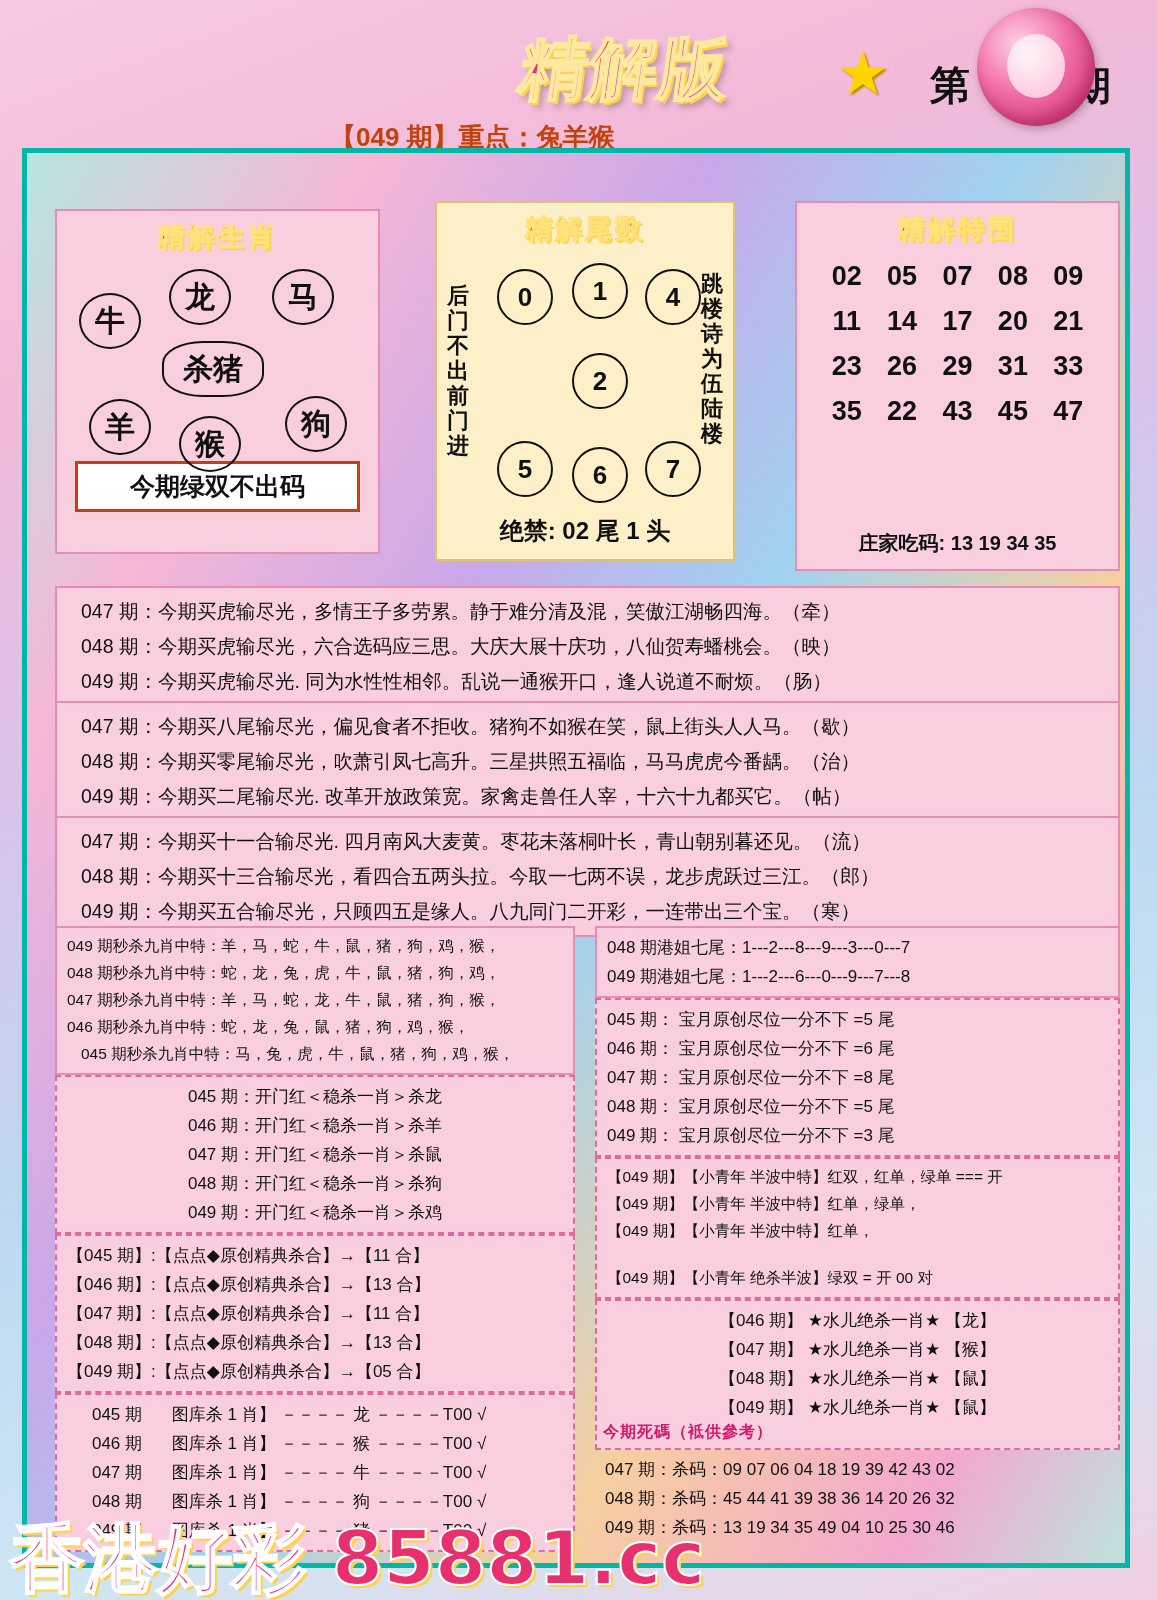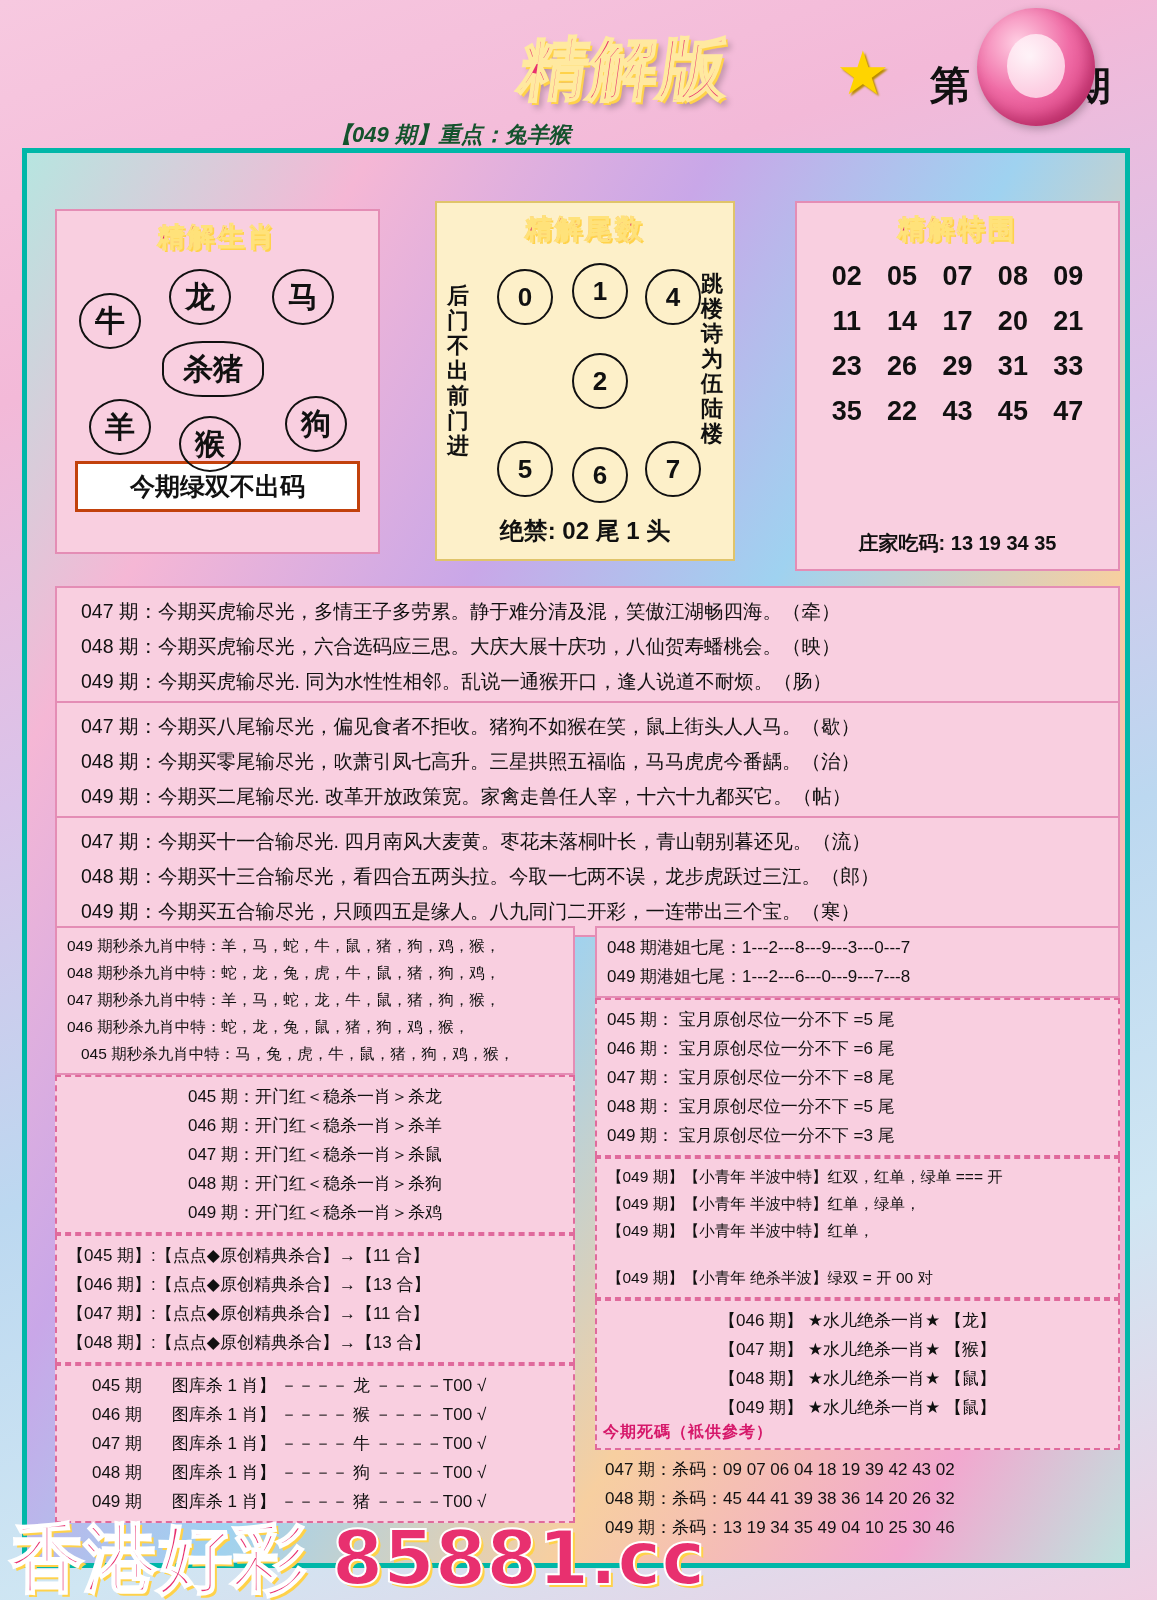--- a/index.html
+++ b/index.html
@@ -35,21 +35,21 @@
     position:absolute;right:62px;top:8px;width:118px;height:118px;border-radius:50%;
     background:radial-gradient(circle at 35% 30%, #ffd0e4 0%, #f06ca6 45%, #d22e73 100%);
     box-shadow:inset -6px -8px 14px rgba(120,0,50,.35), 2px 3px 8px rgba(0,0,0,.25);
   }
   .ball:after{
     content:"";position:absolute;left:30px;top:26px;width:58px;height:64px;border-radius:50%;
     background:radial-gradient(circle at 40% 35%, #ffffff 0%, #ffe3ef 60%, #ffd3e6 100%);
     opacity:.85;
   }
   .subtitle{
-    position:absolute;left:330px;top:120px;font-size:22px;color:#14532d;font-weight:bold;font-style:italic;
+    position:absolute;left:330px;top:120px;font-size:26px;color:#c2410c;font-weight:bold;
   }
   
   .frame{
     position:absolute;left:22px;top:148px;width:1108px;height:1420px;
     border:5px solid #00b7a8;
     background:linear-gradient(120deg,#b7e5e0 0%, #f5b7d5 18%, #c9a7e8 36%, #9fd2f0 52%, #f7cfa0 70%, #f2a8cf 88%, #bde3de 100%);
     box-sizing:border-box;padding:8px;
   }
   .frame-inner{position:relative;width:100%;height:100%;}
   
@@ -216,20 +216,21 @@
         <div class="line c line17">047 期：开门红＜稳杀一肖＞杀鼠</div>
         <div class="line c line17">048 期：开门红＜稳杀一肖＞杀狗</div>
         <div class="line c line17">049 期：开门红＜稳杀一肖＞杀鸡</div>
       </div>
 
       <div class="box dash">
         <div class="line line17">【045 期】:【点点◆原创精典杀合】→【11 合】</div>
         <div class="line line17">【046 期】:【点点◆原创精典杀合】→【13 合】</div>
         <div class="line line17">【047 期】:【点点◆原创精典杀合】→【11 合】</div>
         <div class="line line17">【048 期】:【点点◆原创精典杀合】→【13 合】</div>
+        <div class="line line17">【049 期】:【点点◆原创精典杀合】→【05 合】</div>
       </div>
 
       <div class="box dash">
         <div class="line line17">
           <span style="display:inline-block;width:100px;text-align:center;">045 期</span>
           <span>图库杀 1 肖】</span>
           <span>－－－－</span>
           <span>龙</span>
           <span>－－－－T00</span>
           <span class="chk">√</span>

